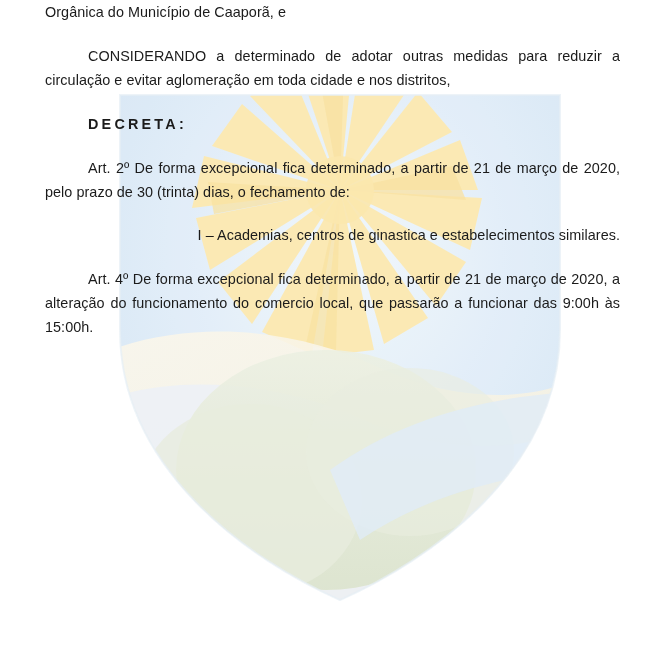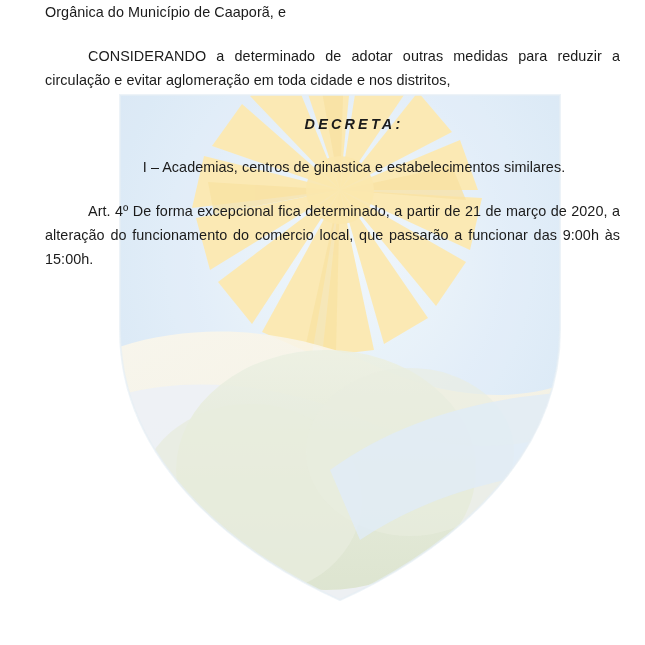--- a/index.html
+++ b/index.html
@@ -50,28 +50,27 @@
     text-justify: inter-word;
     letter-spacing: 0.05px;
     word-spacing: 0px;
   }
   p.indent  { text-indent: 43px; }
   p.gap     { margin-top: 20px; }
   p.gap-sm  { margin-top: 19px; }
   p.listitem {
     text-indent: 0;
     margin-left: 43px;
-    text-align: center;
+    text-align: right;
   }
   p.decreta {
     text-indent: 43px;
     font-weight: bold;
     letter-spacing: 3.2px;
-    text-align: center;
-    font-style: italic;
+    text-align: left;
   }
   
   p.cont { text-indent: 0; text-align: left; }
 </style>
 </head>
 <body>
 
 <div id="page">
 
   <svg id="watermark" viewBox="0 0 645 645" xmlns="http://www.w3.org/2000/svg" aria-hidden="true">
@@ -142,20 +141,21 @@
   <div id="doc">
 
     <p class="para cont">Orgânica do Município de Caaporã, e</p>
 
 
     <p class="para indent gap">CONSIDERANDO a determinado de adotar outras medidas para reduzir a circulação e evitar aglomeração em toda cidade e nos distritos,</p>
 
     <p class="para decreta gap">DECRETA:</p>
 
 
+    <p class="para indent gap">Art. 2º De forma excepcional fica determinado, a partir de 21 de março de 2020, pelo prazo de 30 (trinta) dias, o fechamento de:</p>
 
     <p class="para listitem gap-sm">I – Academias, centros de ginastica e estabelecimentos similares.</p>
 
 
 
     <p class="para indent gap">Art. 4º De forma excepcional fica determinado, a partir de 21 de março de 2020, a alteração do funcionamento do comercio local, que passarão a funcionar das 9:00h às 15:00h.</p>
 
   </div>
 </div>
 

